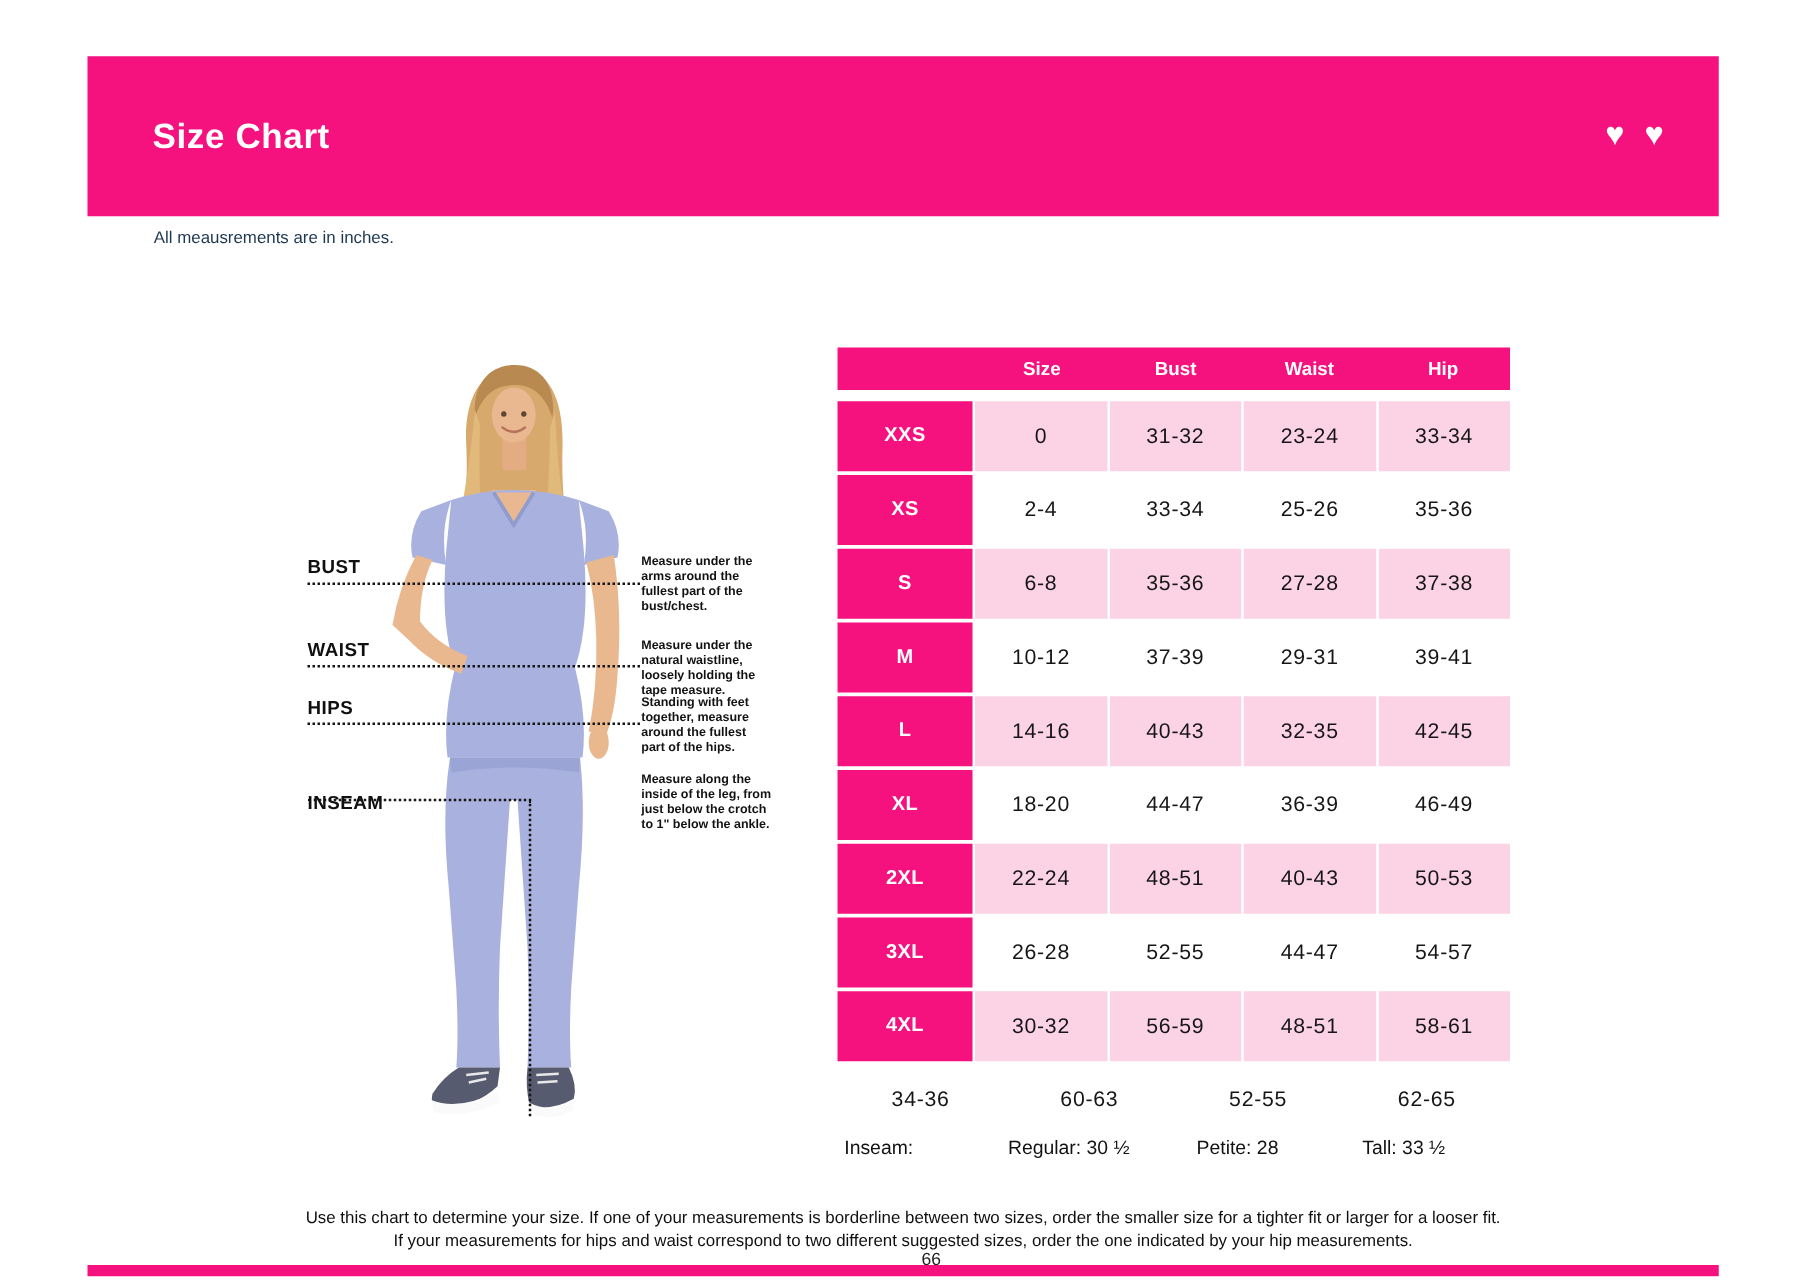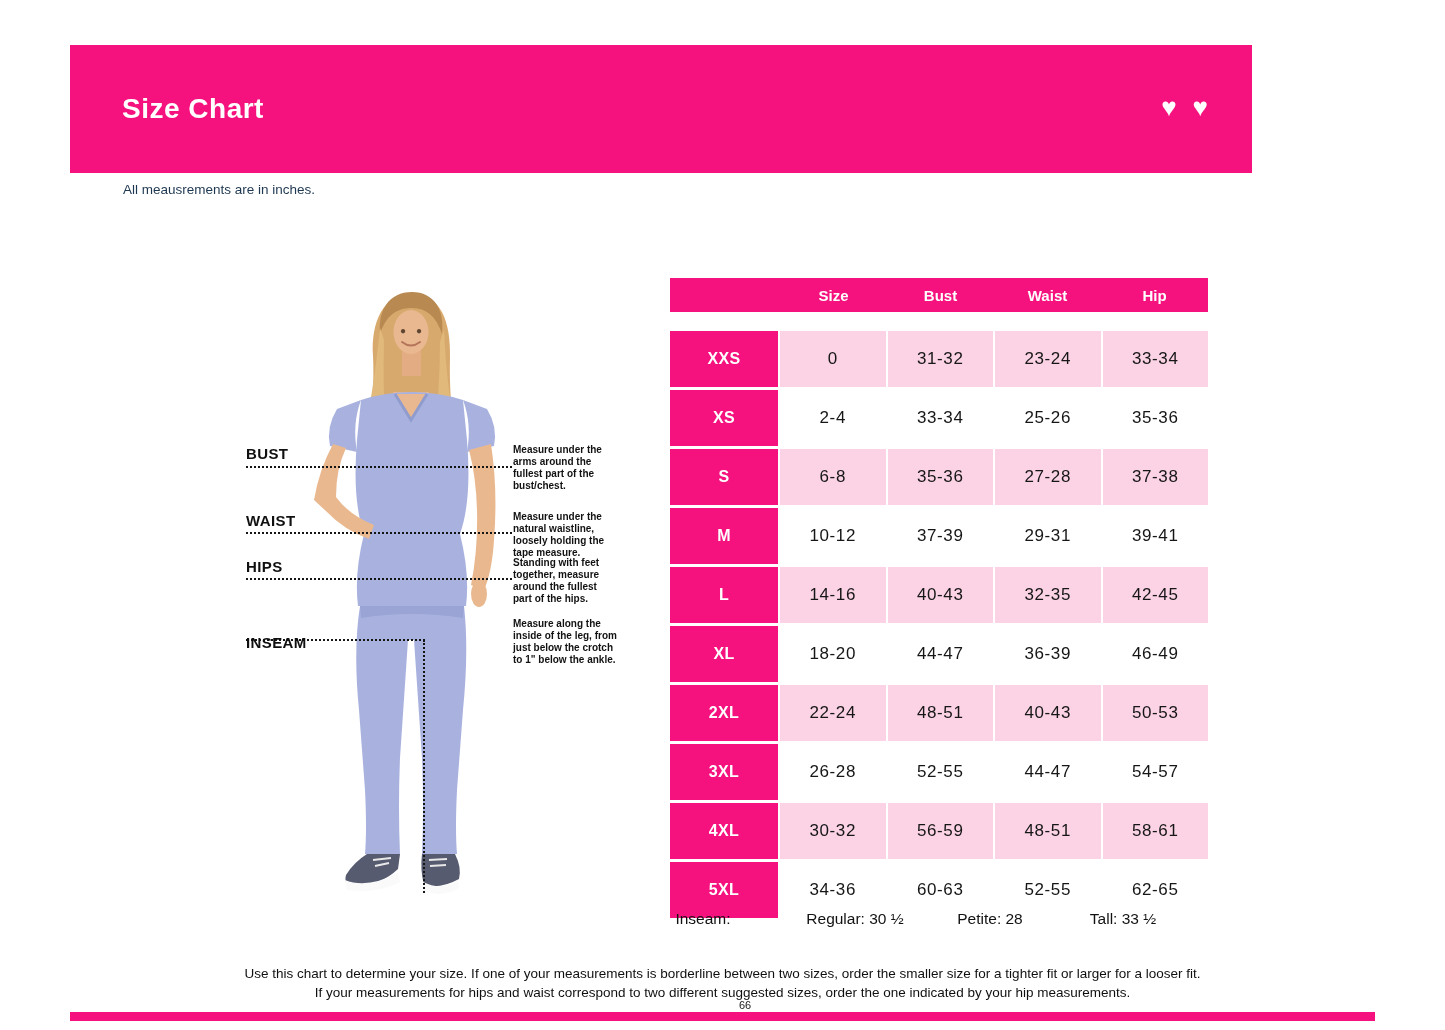--- a/index.html
+++ b/index.html
@@ -16,21 +16,21 @@
   html,body{width:1445px;height:1030px;}
   body{
     position:relative;
     background:#ffffff;
     font-family:"Liberation Sans", sans-serif;
     color:var(--ink);
     overflow:hidden;
   }
   
   .header-bar{
-    position:absolute; left:70px; top:45px; width:1182px; height:128px;
+    position:absolute; left:70px; top:45px; width:1305px; height:128px;
     background:var(--pink);
     display:flex; align-items:center; justify-content:space-between;
     padding:0 44px 0 52px;
   }
   .page-title{
     color:#ffffff; font-size:28px; font-weight:700; letter-spacing:.5px;
   }
   .brand-logo{display:flex; align-items:center; gap:16px;}
   .brand-heart{color:#ffffff; font-size:26px; line-height:1; transform:translateY(-2px);}
   .brand-name{
@@ -66,21 +66,21 @@
   .size-table{position:absolute; left:670px; top:278px; width:538px;}
   .thead-row{
     display:flex; height:34px; background:var(--pink);
   }
   .thead-cell{
     color:#ffffff; font-weight:700; font-size:15px;
     display:flex; align-items:center; justify-content:center;
   }
   .thead-cell:first-child{width:110px;}
   .thead-cell:not(:first-child){flex:1;}
-  .tbody{display:flex; flex-direction:column; gap:3px; margin-top:19px;}
+  .tbody{display:flex; flex-direction:column; gap:3px; margin-top:9px;}
   .trow{display:flex; gap:2px; height:56px;}
   .cell{display:flex; align-items:center; justify-content:center;}
   .label-cell{
     width:108px; background:var(--pink); color:#ffffff;
     font-weight:700; font-size:16px; letter-spacing:.4px;
   }
   .data-cell{
     flex:1; background:#ffffff; font-size:17px; letter-spacing:.6px; color:#161616;
   }
   .trow.alt .data-cell{background:var(--light-pink);}
@@ -90,21 +90,21 @@
   .inseam-val{position:absolute; width:160px; text-align:center;}
   .inseam-v0{left:775px;} .inseam-v1{left:910px;} .inseam-v2{left:1043px;}
   
   .footer-note{
     position:absolute; left:70px; width:1305px; text-align:center;
     font-size:13.5px; color:#101010; line-height:1;
   }
   .fn1{top:967px;} .fn2{top:986px;}
   .page-number{
     position:absolute; left:695px; top:999px; width:100px; text-align:center;
-    font-size:11px; color:#222;
+    font-size:14px; color:#222;
   }
   .bottom-bar{
     position:absolute; left:70px; top:1012px; width:1305px; height:9px;
     background:var(--pink);
   }
 </style>
 </head>
 <body>
 
 <div class="header-bar">
@@ -241,21 +241,20 @@
         <div class="cell data-cell">54-57</div>
       </div>
       <div class="trow alt">
         <div class="cell label-cell">4XL</div>
         <div class="cell data-cell">30-32</div>
         <div class="cell data-cell">56-59</div>
         <div class="cell data-cell">48-51</div>
         <div class="cell data-cell">58-61</div>
       </div>
       <div class="trow">
-        <div class="cell label-cell">5XL</div>
         <div class="cell data-cell">34-36</div>
         <div class="cell data-cell">60-63</div>
         <div class="cell data-cell">52-55</div>
         <div class="cell data-cell">62-65</div>
       </div>
     </div>
 </div>
 
 <div class="inseam-row">
   <span class="inseam-label">Inseam:</span>

